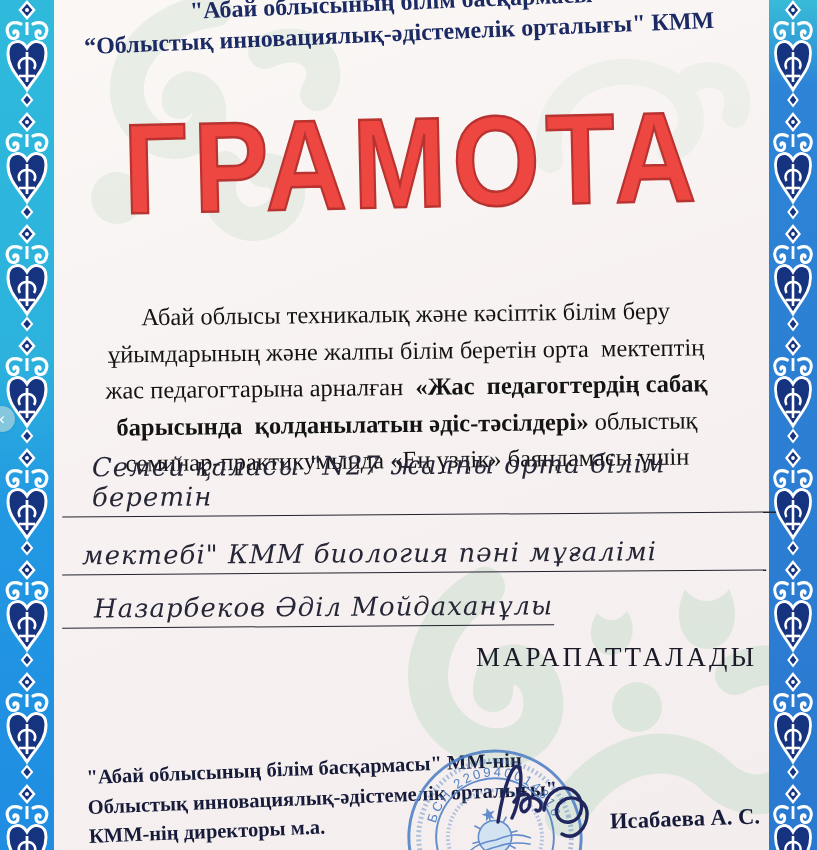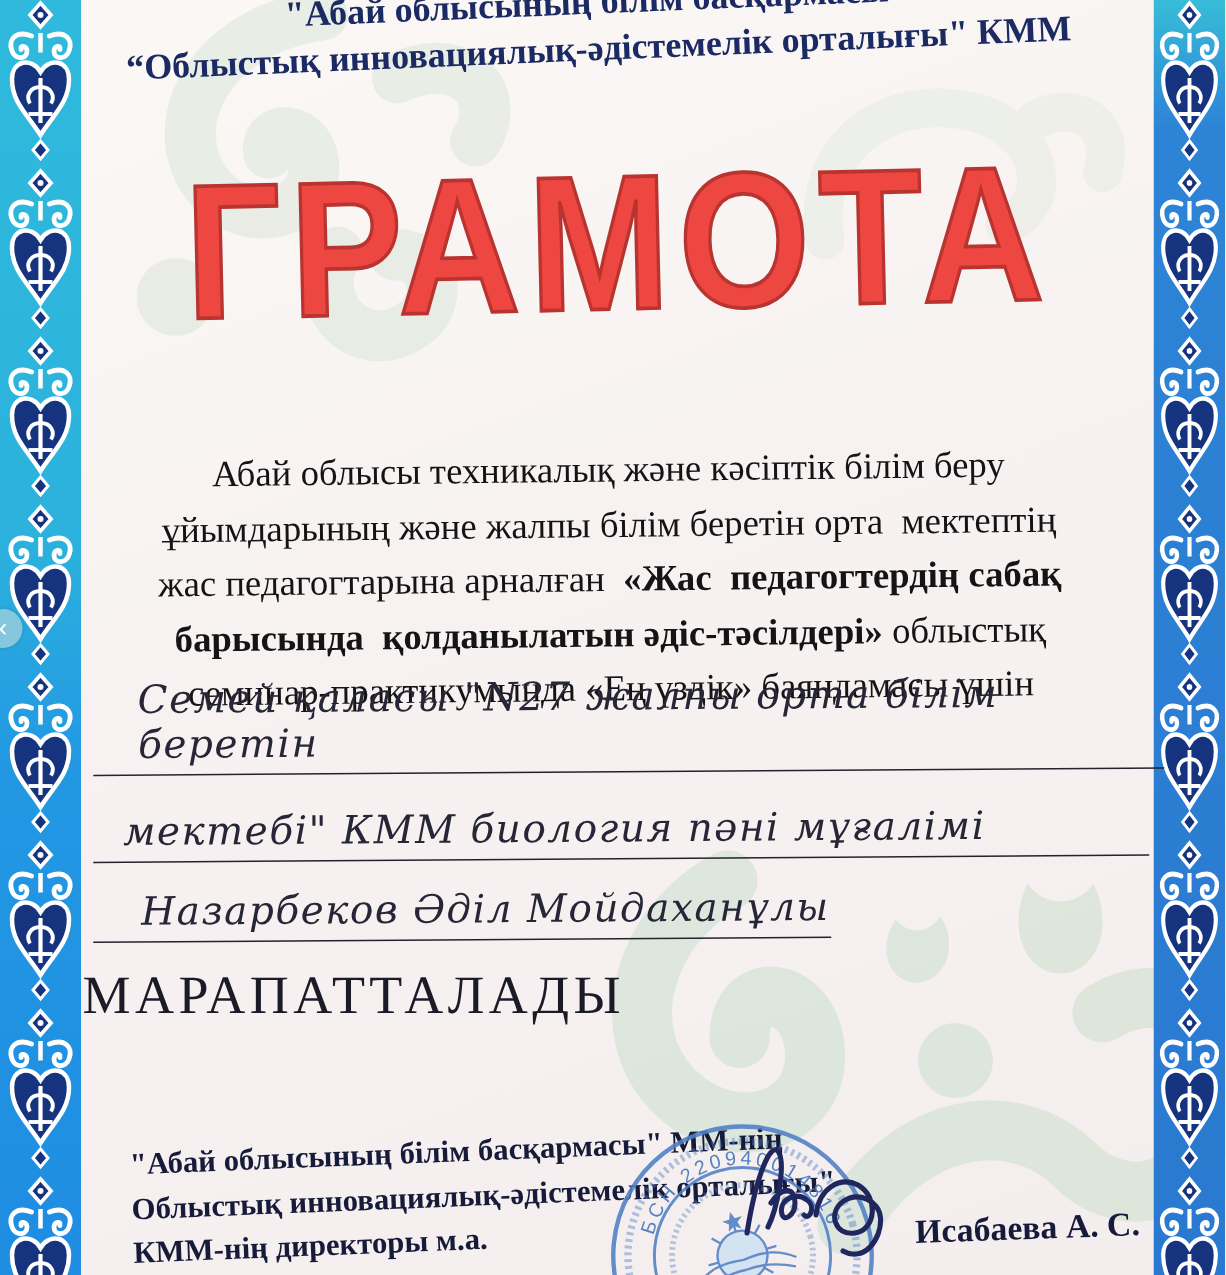--- a/index.html
+++ b/index.html
@@ -55,22 +55,22 @@
     display:flex;align-items:flex-end;padding-bottom:4px;
     transform:rotate(-0.4deg);letter-spacing:1px;
   }
   .hw1{top:466px;left:62px;width:684px;padding-left:30px;}
   .hw2{top:524px;left:62px;width:684px;padding-left:20px;}
   .hw3{top:578px;left:62px;width:460px;padding-left:32px;}
 
   
   .award{
     position:absolute;top:642px;left:55px;right:60px;z-index:4;
-    text-align:left;color:#1b1b28;
-    font-size:36px;letter-spacing:3px;font-weight:500;
+    text-align:right;color:#1b1b28;
+    font-size:27px;letter-spacing:3px;font-weight:500;
   }
 
   
   .footer{
     position:absolute;top:763px;left:86px;z-index:4;
     color:#161b39;font-weight:700;font-size:20.5px;line-height:29.5px;
     transform:rotate(-2.3deg);transform-origin:left top;white-space:nowrap;
   }
   .signer{
     position:absolute;top:806px;left:610px;z-index:6;

